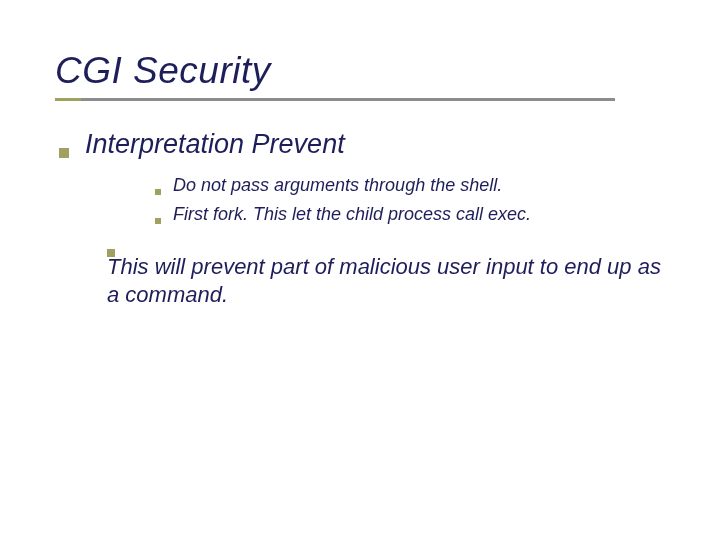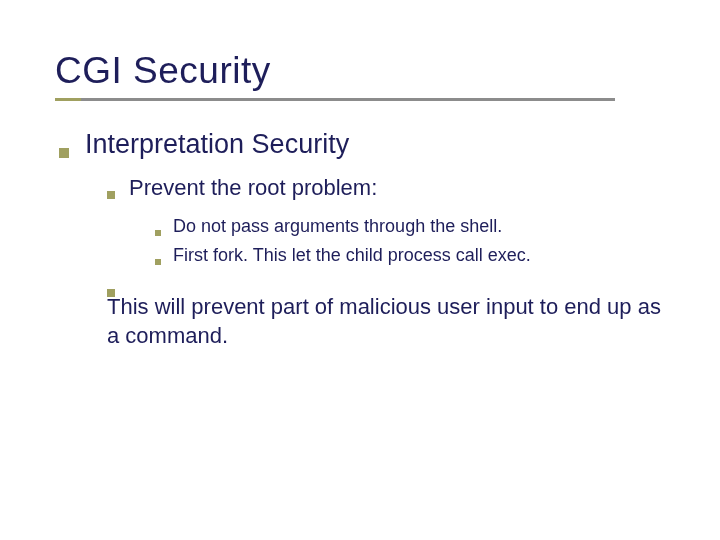--- a/index.html
+++ b/index.html
@@ -1,18 +1,19 @@
 <!DOCTYPE html>
 <html><head>
   <meta charset="utf-8">
   <style>
     * {
       margin: 0;
       padding: 0;
       box-sizing: border-box;
+      font-style: italic;
     }
     body {
       width: 720px;
       height: 540px;
       background: #fff;
       font-family: Verdana, Geneva, sans-serif;
       color: #1a1a4a;
       overflow: hidden;
       position: relative;
     }
@@ -116,27 +117,23 @@
   <div class="title-wrap">
     <div class="title">CGI Security</div>
     <div class="underline">
       <div class="seg1"></div>
       <div class="seg2"></div>
     </div>
   </div>
 
   <div class="lvl1">
     <span class="bullet b1"></span>
-    <span class="t1">Interpretation Security</span>
+    <span class="t1">Interpretation Prevent</span>
   </div>
 
-  <div class="lvl2">
-    <span class="bullet b2"></span>
-    <span class="t2">Prevent the root problem:</span>
-  </div>
 
   <div class="lvl3">
     <span class="bullet b3"></span>
     <span class="t3">Do not pass arguments through the shell.</span>
   </div>
 
   <div class="lvl3">
     <span class="bullet b3"></span>
     <span class="t3">First fork.  This let the child process call exec.</span>
   </div>

